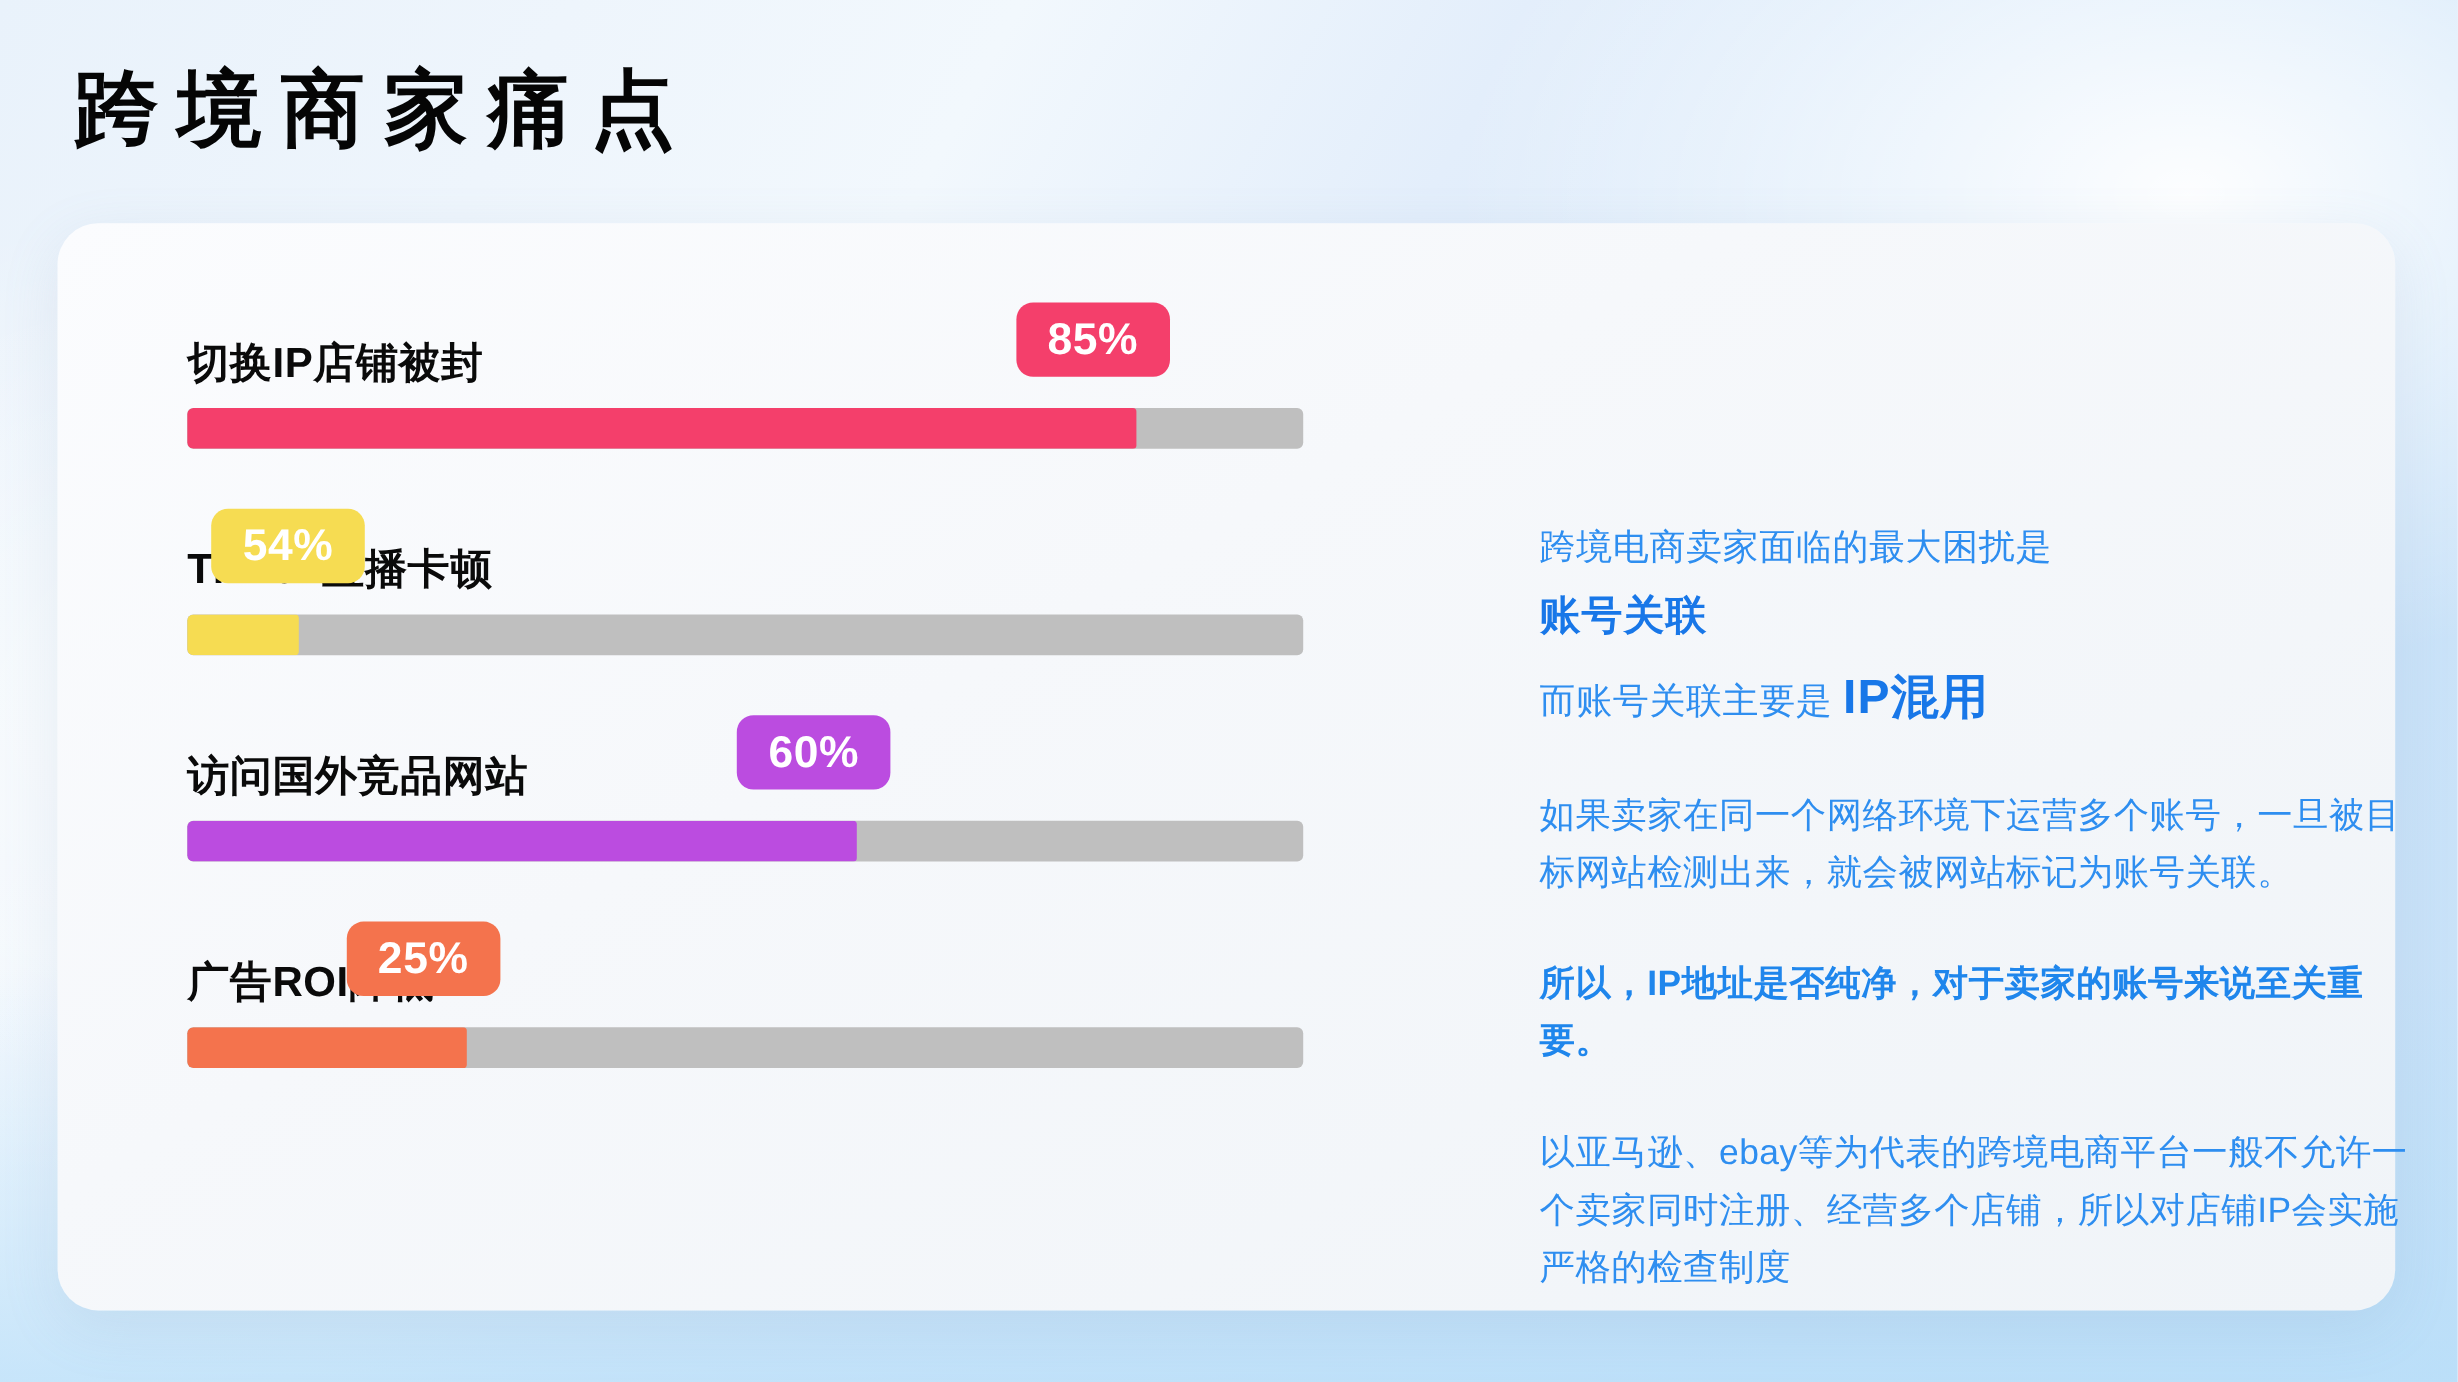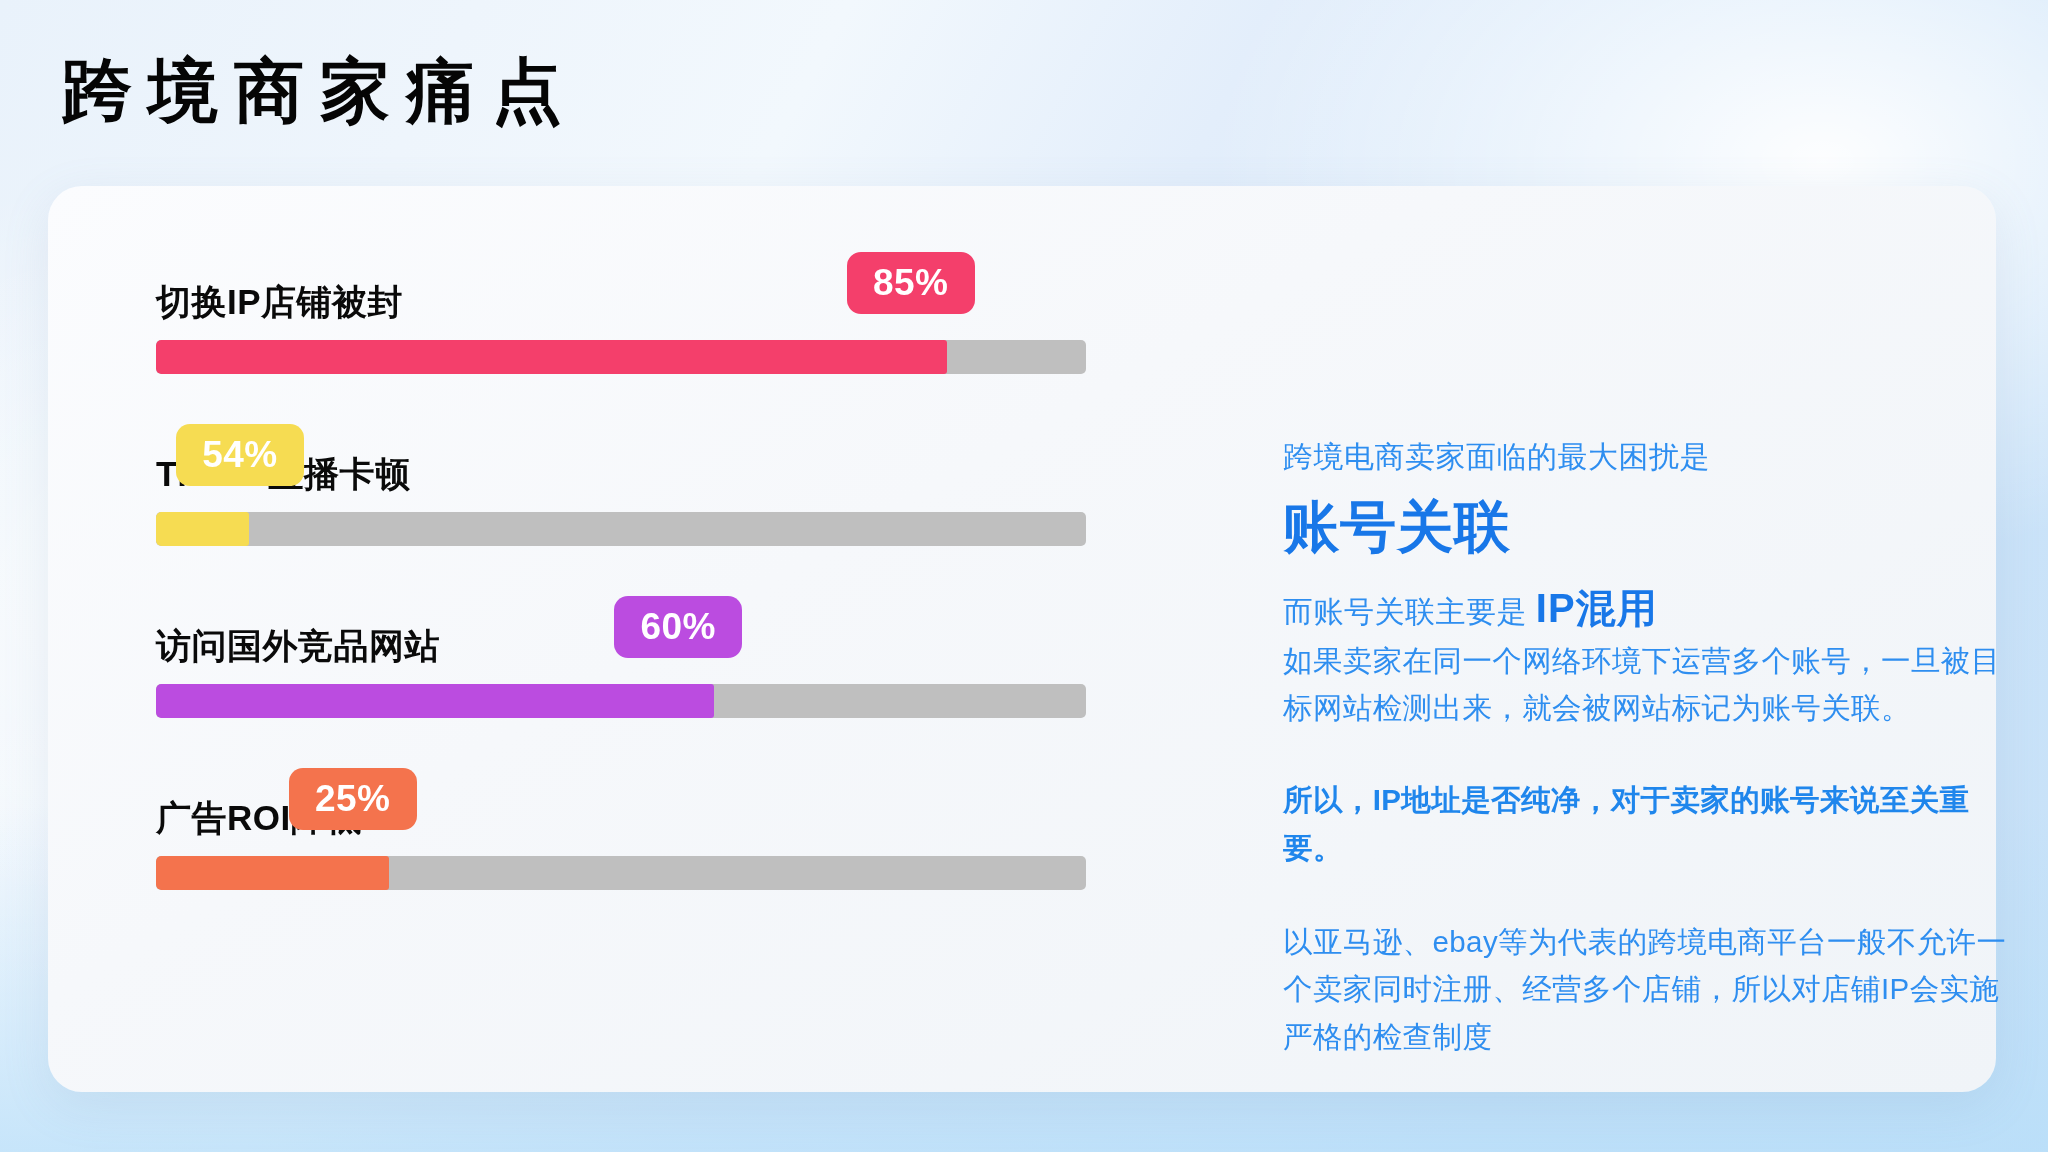--- a/index.html
+++ b/index.html
@@ -123,21 +123,21 @@
     width:745px;
     color:#2e8ef0;
   }
   .c-line1 {
     font-size:30px;
     line-height:1.42;
     color:#2e8ef0;
     letter-spacing:.5px;
   }
   .c-big {
-    font-size:56px;
+    font-size:34px;
     font-weight:bold;
     color:#1877e8;
     letter-spacing:1px;
     margin-top:14px;
     line-height:1.2;
   }
   .c-line2 {
     font-size:30px;
     line-height:1.42;
     color:#2e8ef0;
@@ -147,20 +147,21 @@
   .c-line2 b {
     font-size:40px;
     font-weight:bold;
     color:#1877e8;
     letter-spacing:1px;
   }
   .c-para {
     font-size:29.5px;
     line-height:1.62;
     color:#2e8ef0;
+    margin-top:46px;
     letter-spacing:.4px;
   }
   .c-para.strong {
     font-weight:bold;
     color:#1f86ec;
     margin-top:44px;
   }
   .c-para.last { margin-top:46px; }
 </style>
 </head>

